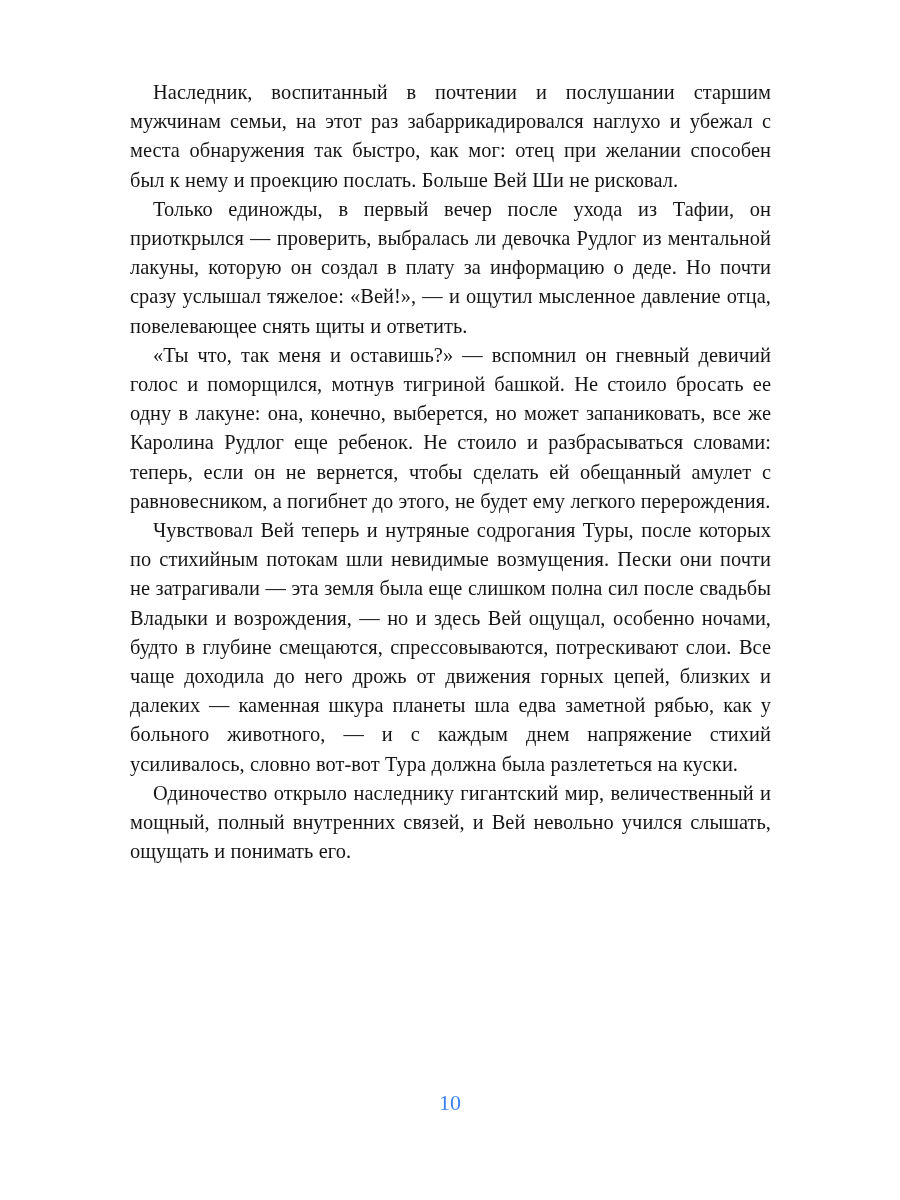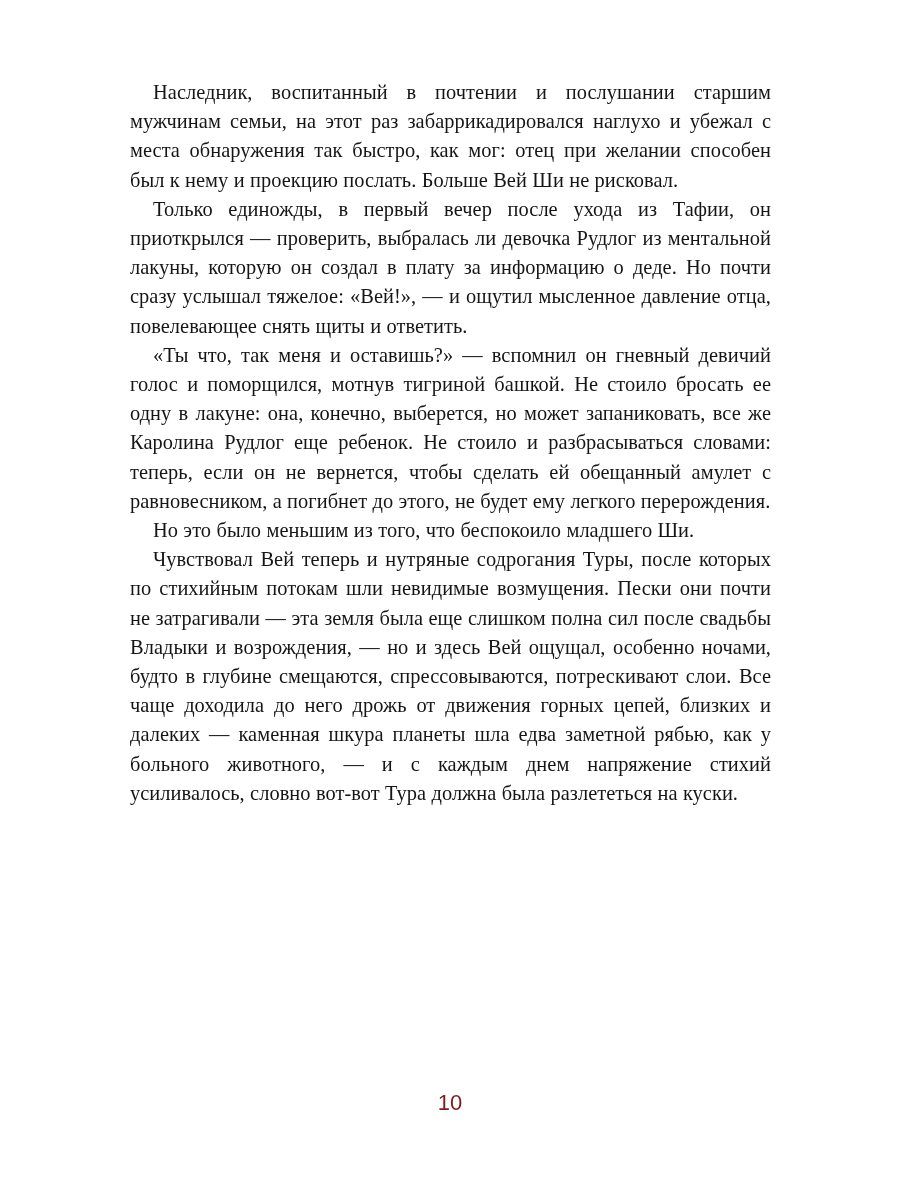--- a/index.html
+++ b/index.html
@@ -40,41 +40,41 @@
     height: 29.2px;
   }
   .page-number {
     position: absolute;
     left: 0;
     right: 0;
     top: 1089px;
     text-align: center;
     font-size: 22px;
     line-height: 28px;
-    color: #7f1d1d;
-    font-family: Liberation Sans, sans-serif;
+    color: #3b82f6;
+    font-family: Liberation Serif, serif;
   }
 </style>
 </head>
 <body>
 
 <div class="page">
 
   <div class="text-column">
 
     <p class="para last-line-left">Наследник, воспитанный в почтении и послушании старшим мужчинам семьи, на этот раз забаррикадировался наглухо и убежал с места обнаружения так быстро, как мог: отец при желании способен был к нему и проекцию послать. Больше Вей Ши не рисковал.</p>
 
     <p class="para last-line-left">Только единожды, в первый вечер после ухода из Тафии, он приоткрылся — проверить, выбралась ли девочка Рудлог из ментальной лакуны, которую он создал в плату за информацию о деде. Но почти сразу услышал тяжелое: «Вей!», — и ощутил мысленное давление отца, повелевающее снять щиты и ответить.</p>
 
     <p class="para last-line-left">«Ты что, так меня и оставишь?» — вспомнил он гневный девичий голос и поморщился, мотнув тигриной башкой. Не стоило бросать ее одну в лакуне: она, конечно, выберется, но может запаниковать, все же Каролина Рудлог еще ребенок. Не стоило и разбрасываться словами: теперь, если он не вернется, чтобы сделать ей обещанный амулет с равновесником, а погибнет до этого, не будет ему легкого перерождения.</p>
 
-    <p class="para last-line-left">Но это было меньшим из того, что беспокоило младшего Ши.</p>
 
     <p class="para last-line-left">Чувствовал Вей теперь и нутряные содрогания Туры, после которых по стихийным потокам шли невидимые возмущения. Пески они почти не затрагивали — эта земля была еще слишком полна сил после свадьбы Владыки и возрождения, — но и здесь Вей ощущал, особенно ночами, будто в глубине смещаются, спрессовываются, потрескивают слои. Все чаще доходила до него дрожь от движения горных цепей, близких и далеких — каменная шкура планеты шла едва заметной рябью, как у больного животного, — и с каждым днем напряжение стихий усиливалось, словно вот-вот Тура должна была разлететься на куски.</p>
 
+    <p class="para last-line-left">Одиночество открыло наследнику гигантский мир, величественный и мощный, полный внутренних связей, и Вей невольно учился слышать, ощущать и понимать его.</p>
 
     <div class="scene-gap"></div>
 
     <p class="para last-line-left"></p>
 
   </div>
 
   <div class="page-number">10</div>
 
 </div>

